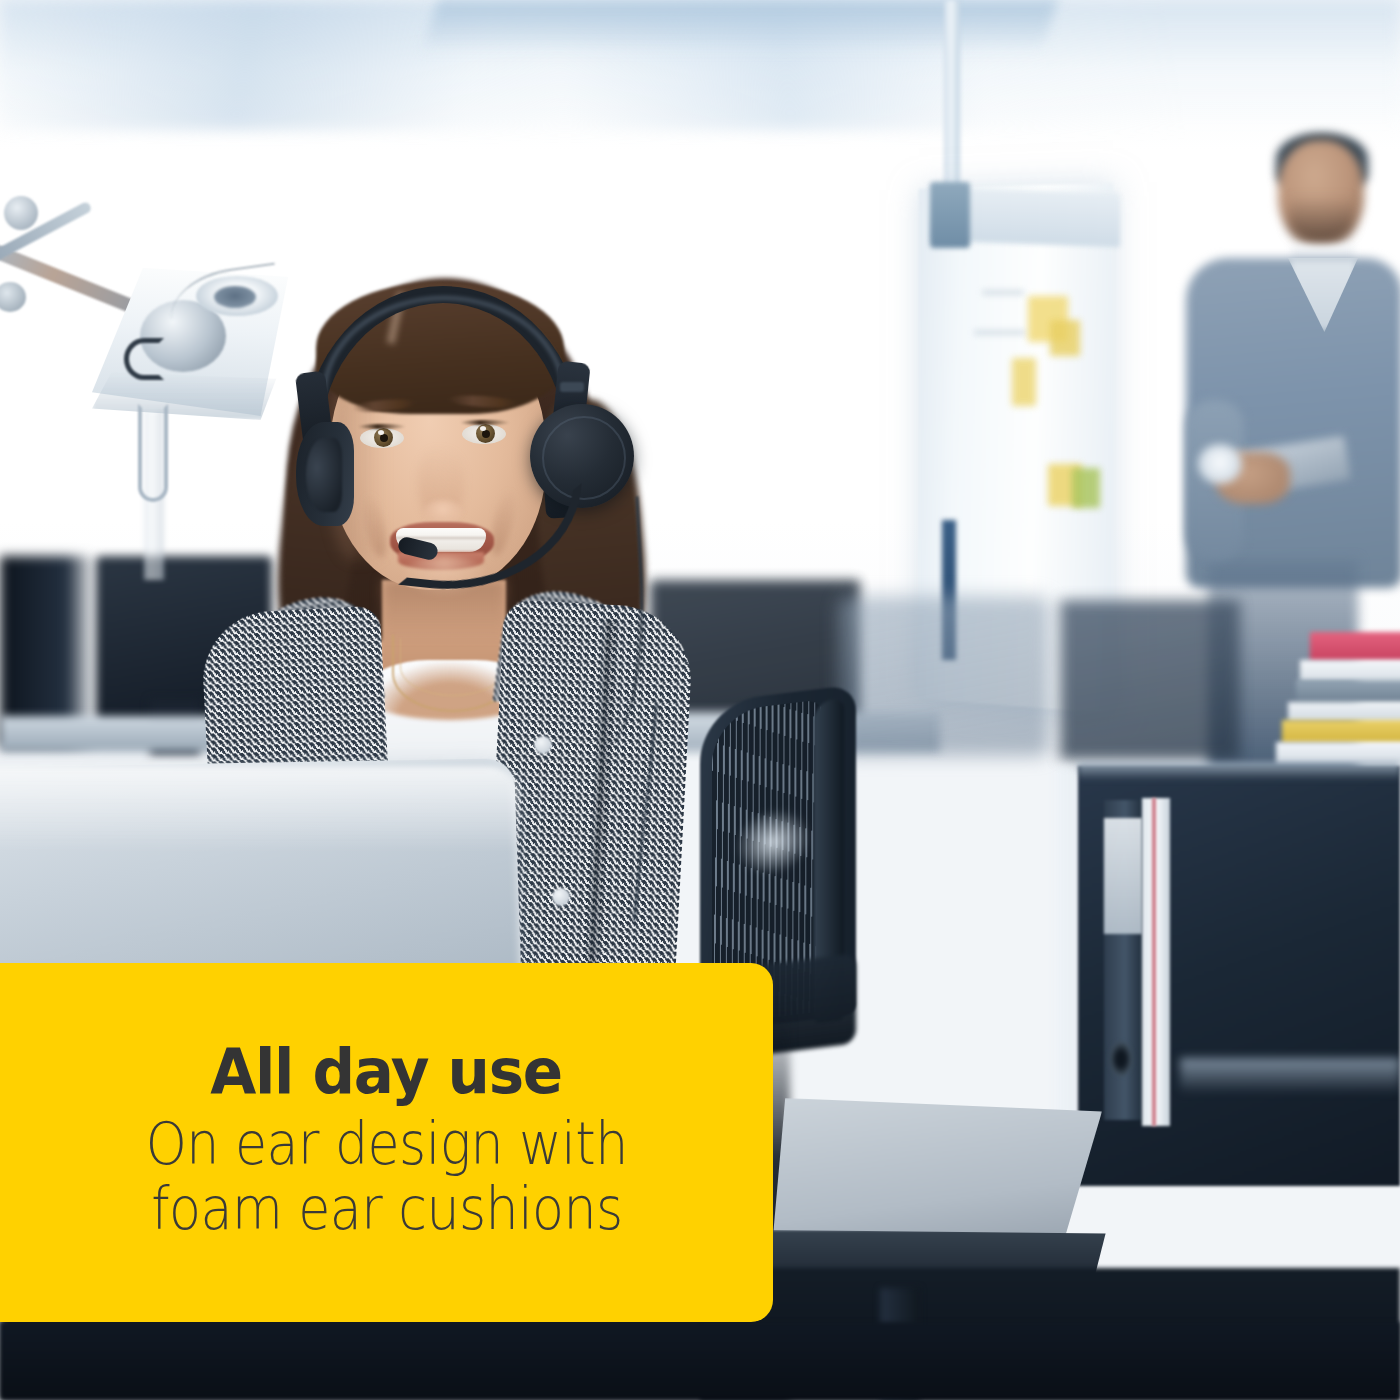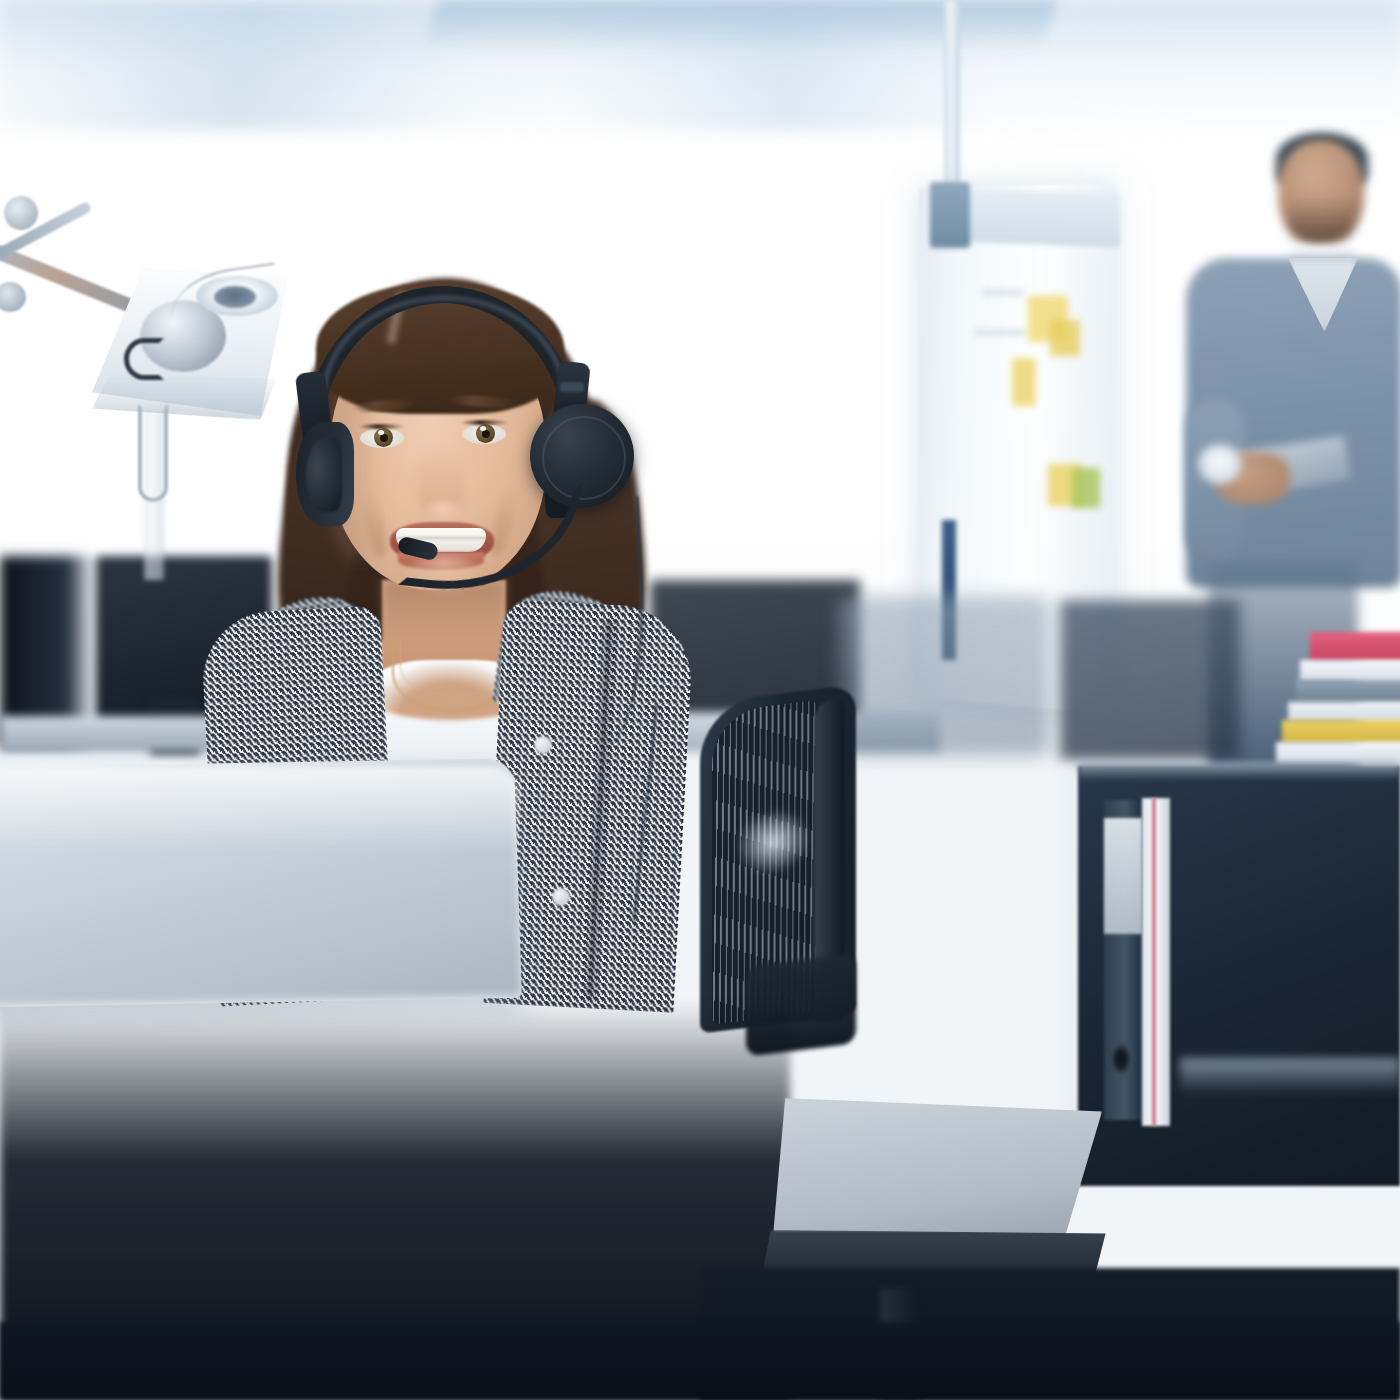--- a/index.html
+++ b/index.html
@@ -997,14 +997,19 @@
   <div class="layer" id="floor-left-dark"></div>
   <div class="layer" id="desk-front-top"></div>
   <div class="layer" id="desk-front-edge"></div>
   <div class="layer" id="desk-front-dark"></div>
   <div class="layer" id="desk-leg"></div>
   <div class="layer" id="floor-dark"></div>
 
   <div class="layer" id="laptop-lid"></div>
   <div class="layer" id="laptop-sheen"></div>
 
+  <div class="layer" id="banner">
+    <div id="banner-title">All day use</div>
+    <div class="banner-sub">On ear design with</div>
+    <div class="banner-sub">foam ear cushions</div>
+  </div>
 
 </div>
 
 </body></html>

